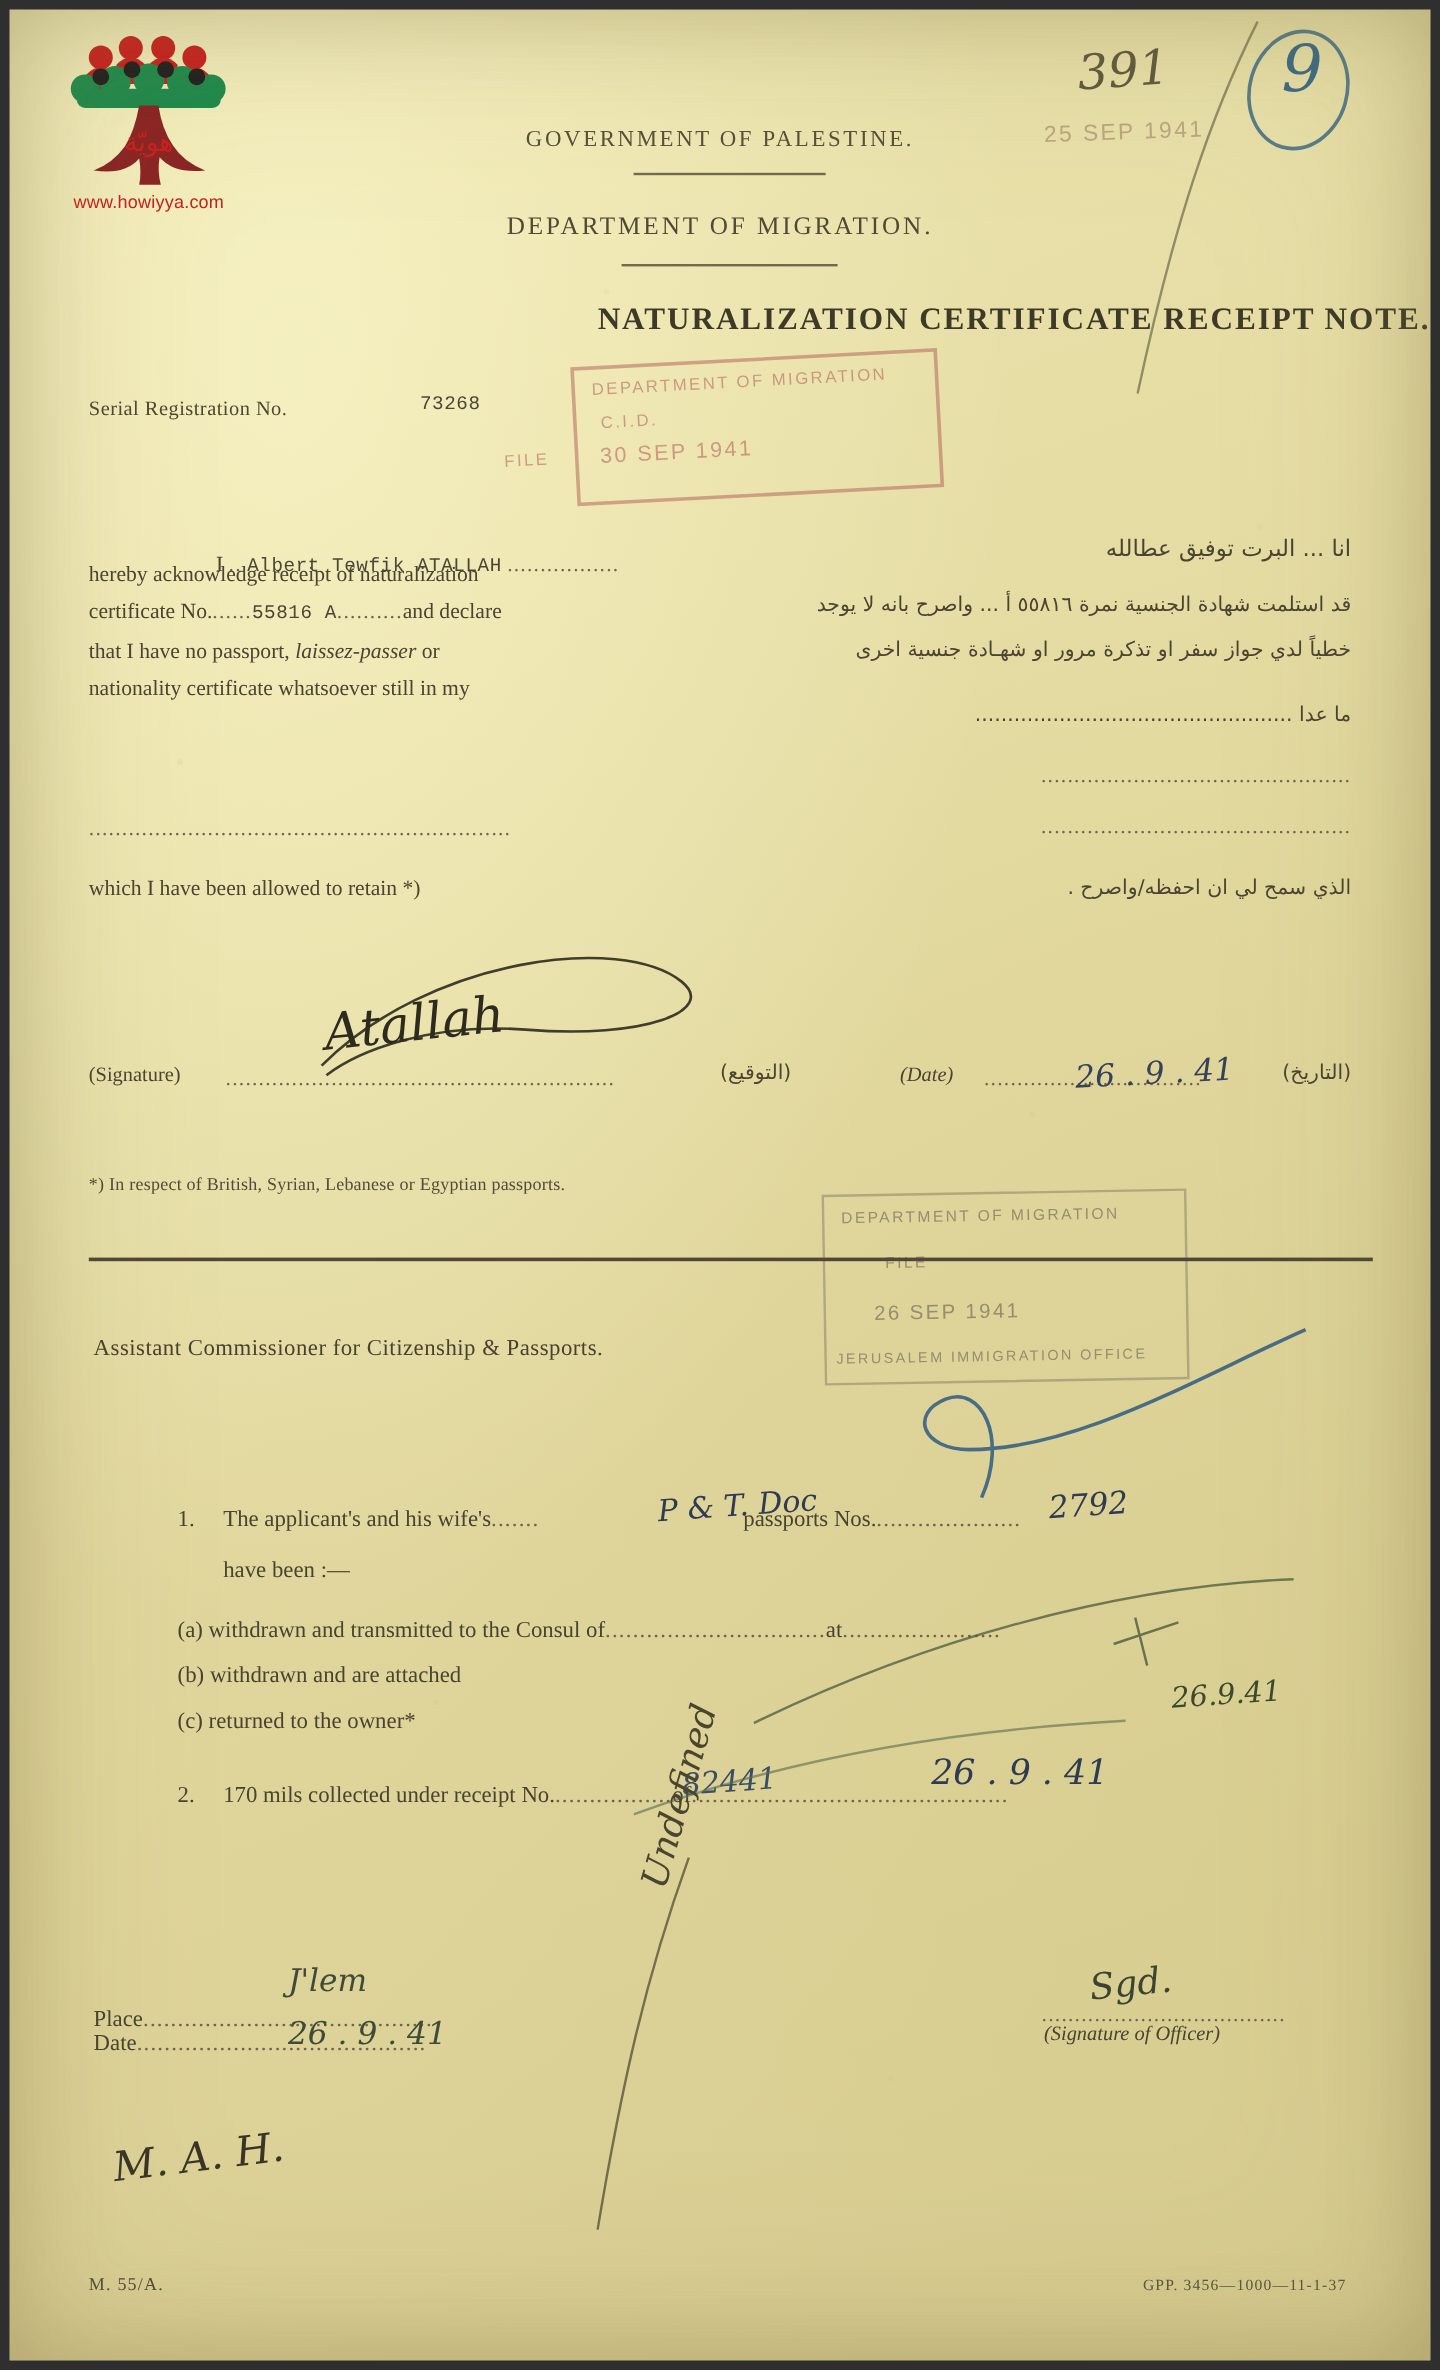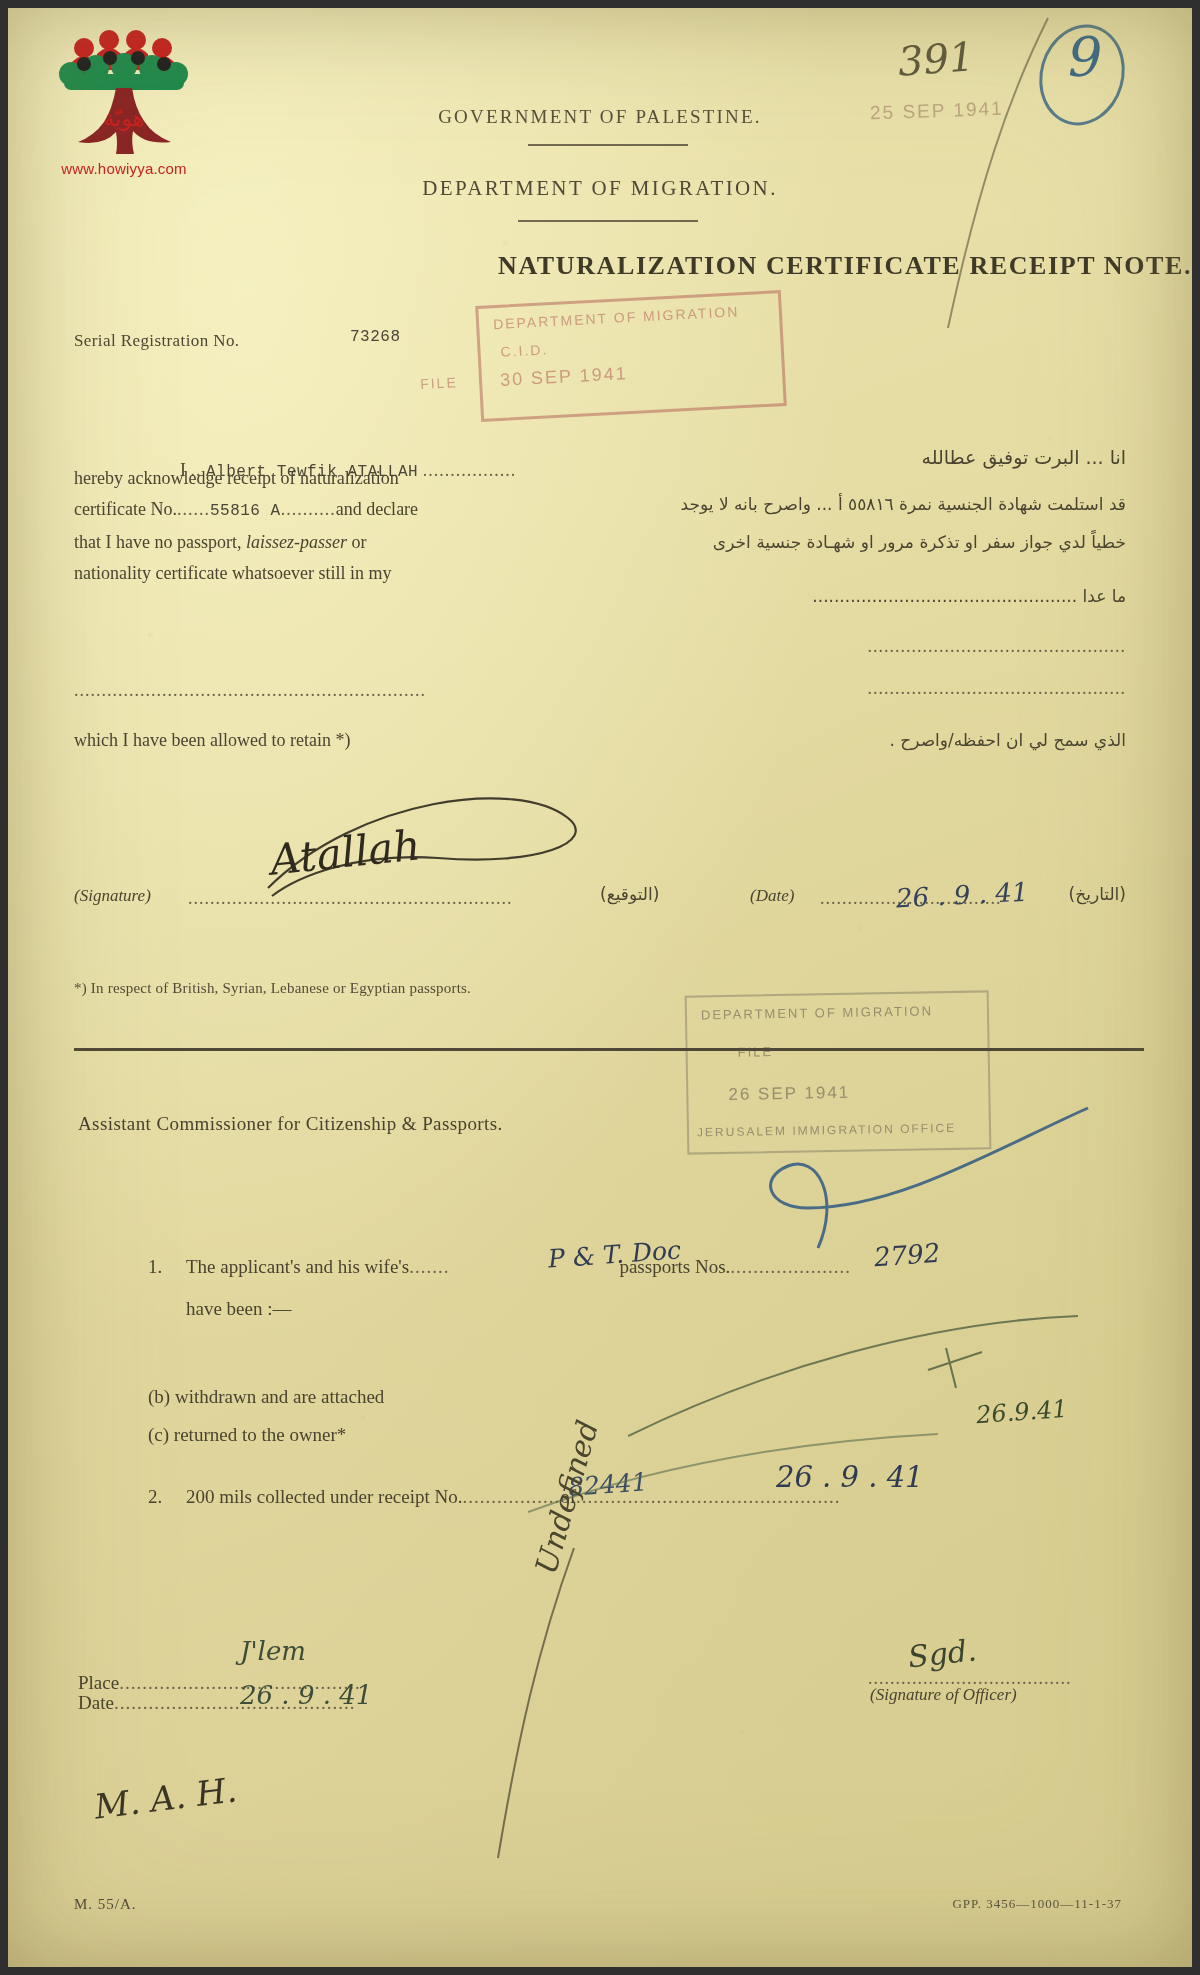--- a/index.html
+++ b/index.html
@@ -183,21 +183,20 @@
   .ar-l3 { right: 66px; top: 524px; width: 470px; font-size: 17px; }
   .ar-l4 { right: 66px; top: 578px; width: 470px; font-size: 17px; }
   .ar-l5 { right: 66px; top: 722px; width: 470px; font-size: 17px; }
 
   
   .sig-label {
     position: absolute;
     left: 66px;
     top: 878px;
     font-size: 17px;
-    font-style: italic;
     color: #4a4431;
   }
   .sig-ar {
     position: absolute;
     left: 592px;
     top: 876px;
     font-size: 17px;
     font-family: "DejaVu Sans", sans-serif;
     color: #4a4431;
   }
@@ -494,31 +493,34 @@
   <div class="asst">Assistant Commissioner for Citizenship &amp; Passports.</div>
 
   <div class="clause c1n">1.</div>
   <div class="clause c1t">
     <span>The applicant's and his wife's</span><span class="dotfill">.......</span><span style="display:inline-block; width:170px;"></span><span>passports Nos.</span><span class="dotfill">.....................</span>
   </div>
   <div class="hand hw-passtype">P &amp; T. Doc</div>
   <div class="hand hw-passno">2792</div>
   <div class="clause c1b">have been :—</div>
 
+  <div class="clause ca">
+    <span>(a)  withdrawn and transmitted to the Consul of</span><span class="dotfill">................................</span><span>at</span><span class="dotfill">.......................</span>
+  </div>
   <div class="clause cb">(b)  withdrawn and are attached</div>
   <div class="clause cc">(c)  returned to the owner*</div>
   <div class="hand hw-2641">26.9.41</div>
   <svg class="ink-swoop" style="left:620px; top:1300px;" width="460" height="130">
     <path d="M0 128 C 140 60, 300 14, 450 8" stroke="#4a5a3d" stroke-width="2" fill="none" opacity="0.75"></path>
     <path d="M300 62 l54 -18 M318 40 l10 40" stroke="#4a5a3d" stroke-width="2" fill="none" opacity="0.8"></path>
   </svg>
 
   <div class="clause c2n">2.</div>
   <div class="clause c2t">
-    <span>200 mils collected under receipt No.</span><span class="dotfill">.................</span><span>of</span><span class="dotfill">..............................................</span>
+    <span>170 mils collected under receipt No.</span><span class="dotfill">.................</span><span>of</span><span class="dotfill">..............................................</span>
   </div>
   <div class="hand hw-receipt">82441</div>
   <div class="hand hw-receiptdate">26 . 9 . 41</div>
   <svg class="ink-swoop" style="left:520px; top:1420px;" width="420" height="90">
     <path d="M0 84 C 120 40, 260 14, 410 6" stroke="#5a6b4d" stroke-width="2" fill="none" opacity="0.6"></path>
   </svg>
 
   <div class="place-label">
     <span>Place</span><span class="dotfill">..........................................</span>
   </div>

